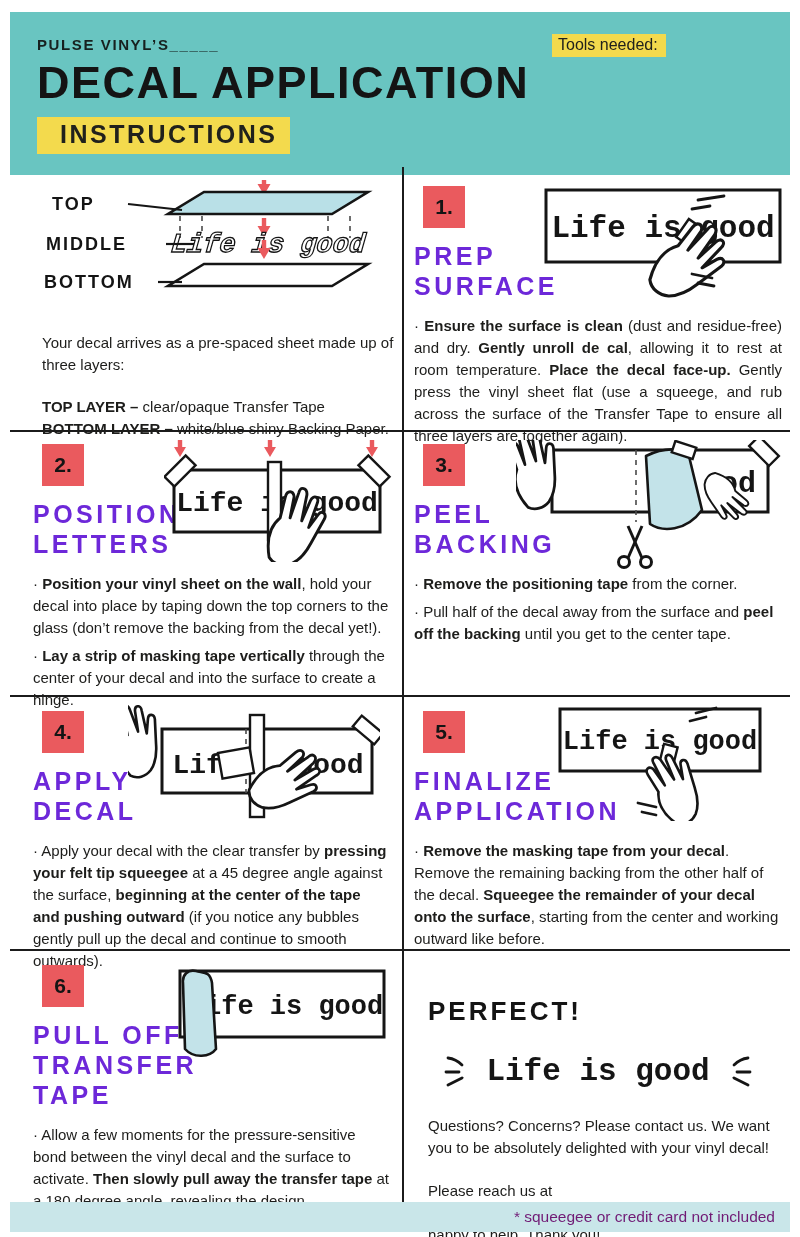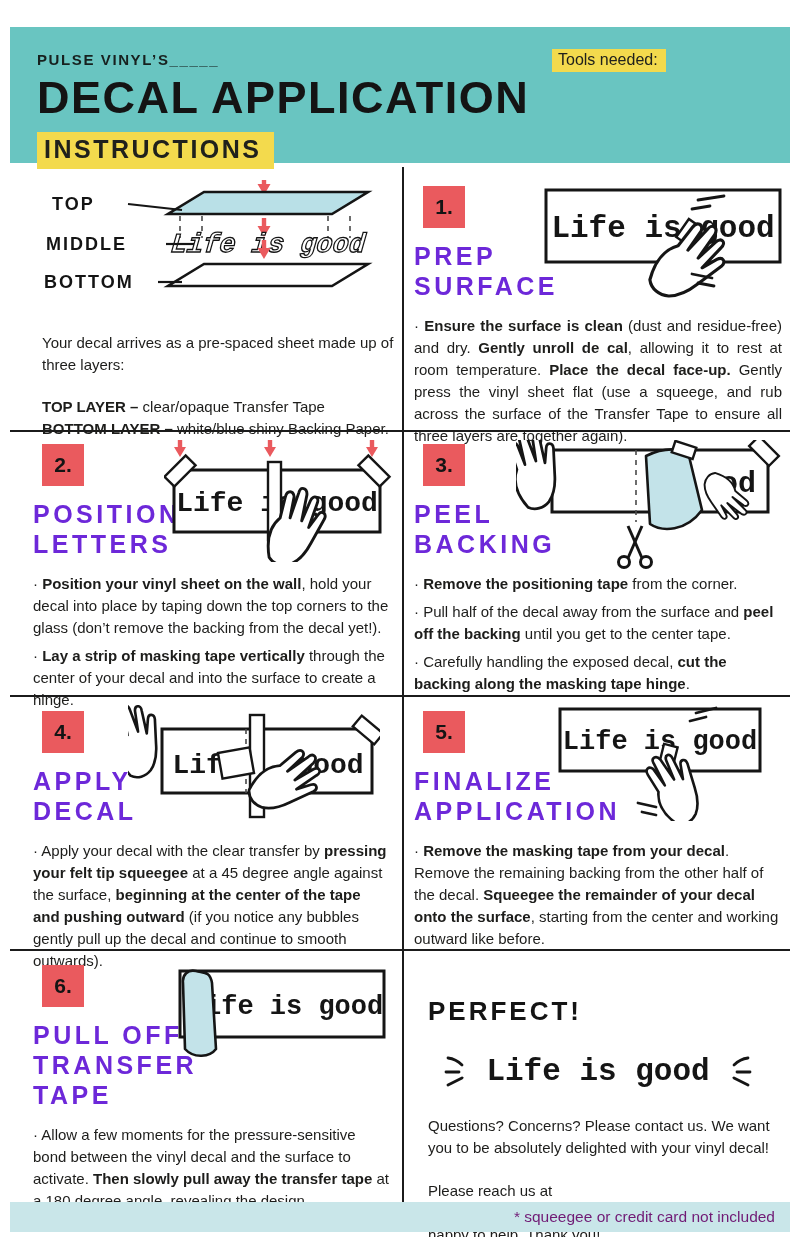--- a/index.html
+++ b/index.html
@@ -4,28 +4,28 @@
 <style>
   * { box-sizing: border-box; }
   html,body { margin:0; padding:0; background:#ffffff; }
   .page {
     position:relative; width:800px; height:1237px; background:#fff;
     font-family:"Liberation Sans", sans-serif; color:#1d1d1b; overflow:hidden;
   }
 
   
   .header {
-    position:absolute; left:10px; top:12px; width:780px; height:136px;
-    background:#69c5c1; padding:24px 26px 0 27px;margin-top:15px;
+    position:absolute; left:10px; top:12px; width:780px; height:163px;
+    background:#69c5c1; padding:24px 26px 0 27px;
   }
   .brand { font-size:15px; font-weight:700; letter-spacing:1.6px; color:#17211f; }
   .big-title { font-size:45px; font-weight:700; letter-spacing:1.5px; line-height:1.02; margin-top:7px; color:#141414; }
   .subtitle {
     display:inline-block; background:#f3da4d; color:#20211c;
-    font-size:25px; font-weight:700; letter-spacing:2.5px; padding:3px 12px 5px 7px; margin-top:11px;
+    font-size:25px; font-weight:700; letter-spacing:2.5px; padding:3px 12px 5px 23px; margin-top:11px;
   }
   .tools { position:absolute; right:16px; top:22px; width:222px; }
   .tools-title { display:inline-block; background:#f3da4d; font-size:16px; font-weight:400; padding:2px 8px 3px 6px; color:#20211c; }
   .tools ul { margin:9px 0 0 20px; padding:0; }
   .tools li { font-size:15.5px; line-height:1.5; color:#17211f; }
 
   
   .vline { position:absolute; left:402px; top:167px; width:2px; height:1035px; background:#1b1b1b; }
   .hline { position:absolute; left:10px; width:780px; height:2px; background:#1b1b1b; }
   #hl1 { top:430px; } #hl2 { top:695px; } #hl3 { top:949px; }
@@ -226,21 +226,20 @@
       <g>
         <line x1="112" y1="118" x2="126" y2="86" stroke="#151515" stroke-width="3"></line>
         <line x1="126" y1="118" x2="112" y2="86" stroke="#151515" stroke-width="3"></line>
         <circle cx="108" cy="122" r="5.5" fill="none" stroke="#151515" stroke-width="3"></circle>
         <circle cx="130" cy="122" r="5.5" fill="none" stroke="#151515" stroke-width="3"></circle>
       </g>
     </svg>
     <div class="step-body">
       <p><span>· </span><b>Remove the positioning tape</b><span> from the corner.</span></p>
       <p><span>· Pull half of the decal away from the surface and </span><b>peel off the backing</b><span> until you get to the center tape.</span></p>
-      <p><span>· Carefully handling the exposed decal, </span><b>cut the backing along the masking tape hinge</b><span>.</span></p>
     </div>
   </div>
 
   <div class="cell" id="cell-s4">
     <div class="step-num">4.</div>
     <div class="step-title">APPLY
 DECAL</div>
     <svg class="illo" id="illo-s4" width="252" height="120" viewBox="0 0 252 120">
       <g transform="translate(14,60) rotate(-18) scale(1.1)">
         <path class="hand" d="M-13,6 C-19,-8 -18,-20 -12,-28 L-12,-46 C-12,-52 -7,-53 -5,-48 L-4,-30 L-2,-52 C-2,-58 4,-58 5,-52 L6,-30 L9,-48 C10,-54 16,-53 15,-47 L13,-26 L18,-38 C20,-43 25,-41 24,-36 L18,-14 C15,-2 10,4 6,7 C0,11 -8,11 -13,6 Z"></path>

